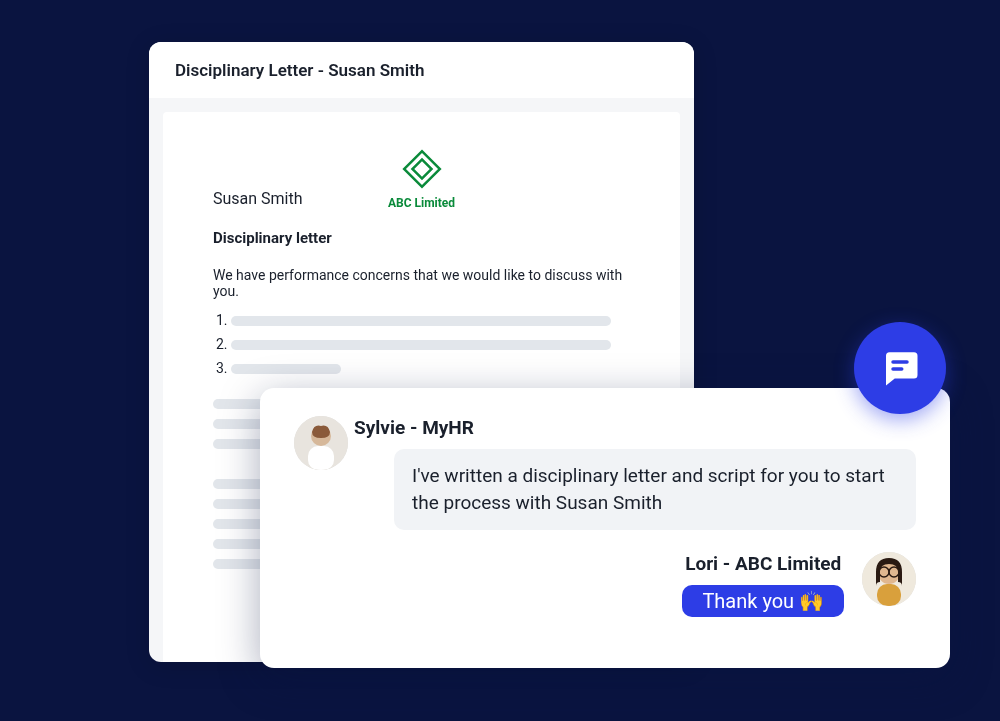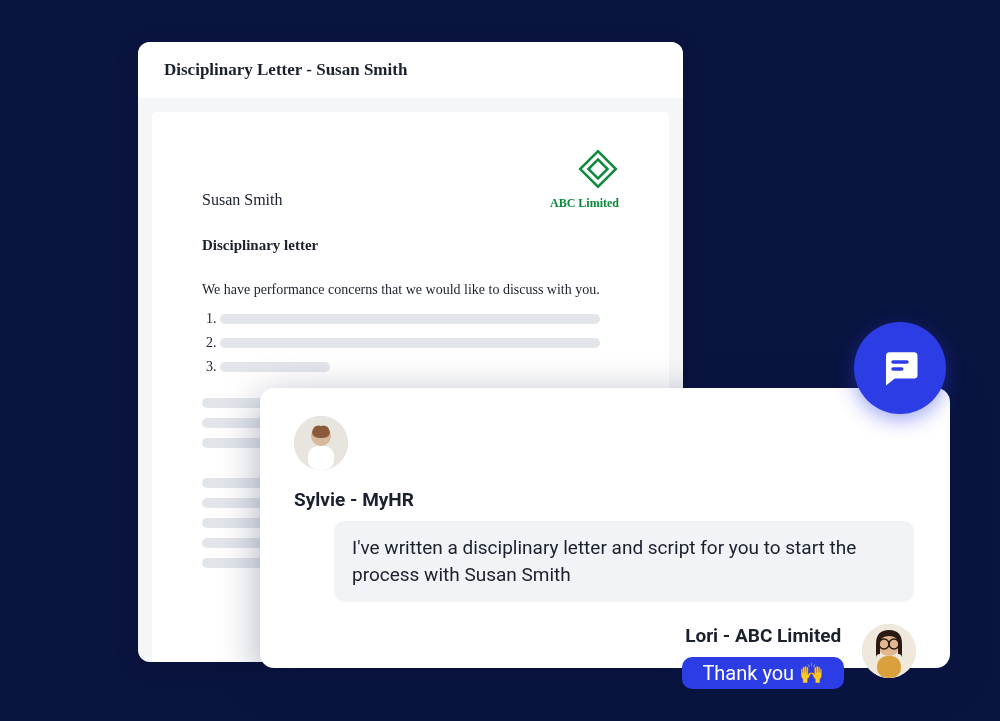--- a/index.html
+++ b/index.html
@@ -22,29 +22,28 @@
     height: 721px;
     background: var(--bg-navy);
     font-family: -apple-system, BlinkMacSystemFont, "Segoe UI", Roboto, Helvetica, Arial, sans-serif;
     position: relative;
     overflow: hidden;
   }
 
   
   .doc-card {
     position: absolute;
-    left: 138px;
+    left: 149px;
     top: 42px;
     width: 545px;
     height: 620px;
     background: var(--off-white);
     border-radius: 12px;
     overflow: hidden;
     box-shadow: 0 4px 24px rgba(0,0,0,0.15);
-    font-family: Liberation Serif, serif;
   }
 
   .doc-title-bar {
     background: var(--white);
     padding: 18px 26px;
     font-size: 17px;
     font-weight: 600;
     color: var(--text-dark);
   }
 
@@ -52,21 +51,21 @@
     background: var(--white);
     margin: 14px 14px 0 14px;
     padding: 36px 50px 60px 50px;
     height: 600px;
     border-radius: 4px;
   }
 
   .doc-logo-wrap {
     display: flex;
     flex-direction: column;
-    align-items: flex-end;
+    align-items: center;
     margin-bottom: 4px;
   }
 
   .doc-logo-svg {
     width: 42px;
     height: 42px;
   }
 
   .doc-company {
     color: var(--green);
@@ -79,27 +78,27 @@
     font-size: 16px;
     color: var(--text-dark);
     line-height: 1.6;
     margin-top: -28px;
   }
 
   .doc-heading {
     font-size: 15px;
     font-weight: 700;
     color: var(--text-dark);
-    margin-top: 24px;
+    margin-top: 17px;
   }
 
   .doc-body-line {
     font-size: 14px;
     color: var(--text-dark);
-    margin-top: 28px;
+    margin-top: 20px;
   }
 
   .doc-list {
     margin-top: 14px;
     padding-left: 18px;
     font-size: 14px;
     color: var(--text-dark);
   }
 
   .doc-list li {
@@ -137,22 +136,21 @@
     width: 690px;
     height: 280px;
     background: var(--white);
     border-radius: 14px;
     box-shadow: 0 10px 40px rgba(10,20,64,0.35);
     padding: 28px 34px;
   }
 
   .msg-row {
     display: flex;
-    gap: 18px;
-    flex-direction: column;
+    gap: 6px;
   }
 
   .avatar {
     width: 54px;
     height: 54px;
     border-radius: 50%;
     flex-shrink: 0;
     background: #ddd;
     overflow: hidden;
   }

